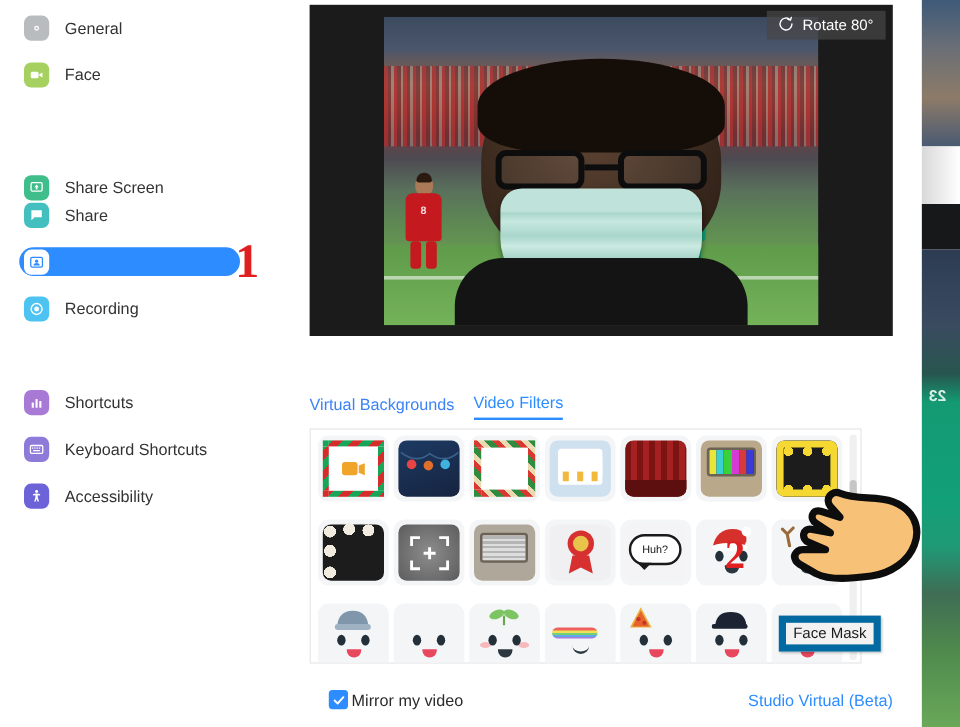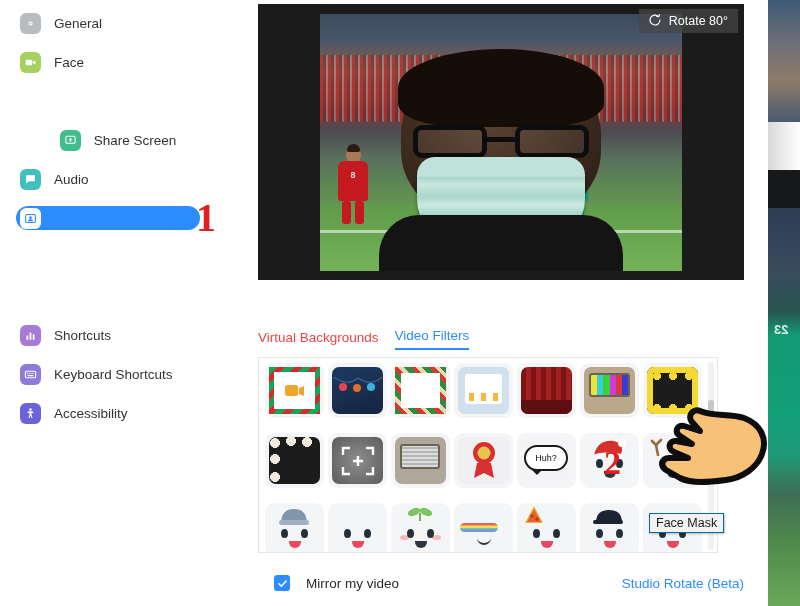--- a/index.html
+++ b/index.html
@@ -105,21 +105,21 @@
 
   .rotate-btn {
     position: absolute; right: 6px; top: 5px; height: 24px;
     display: flex; align-items: center; gap: 7px; padding: 0 10px 0 9px;
     background: rgba(70,70,70,.72); color: #fff; font-size: 12.5px;
     cursor: pointer; white-space: nowrap;
   }
 
   
   .tabs { position:absolute; left:26px; top:328px; display:flex; gap:16px; align-items:flex-end; }
-  .tab { font-size: 13.5px; color: #ef4444; padding-bottom: 5px; cursor: pointer; }
+  .tab { font-size: 13.5px; color: #3b82f6; padding-bottom: 5px; cursor: pointer; }
   .tab.active { color: #2d8cff; border-bottom: 2px solid #2d8cff; }
 
   
   .grid-wrap {
     position:absolute; left:26px; top:357px; width:460px; height:196px;
     background:#ffffff; border:1px solid #e6e6e6; overflow:hidden;
   }
   .grid { position:absolute; left:6px; top:5px; width:440px;
      display:grid; grid-template-columns: repeat(7, 63px); gap: 15px 0px; }
   .cell { width:59px; height:55px; border-radius:9px; background:#f4f5f7;
@@ -135,28 +135,28 @@
   .f-frame { position:absolute; inset:4px; border-radius:7px; }
   .kawaii { position:relative; width:100%; height:100%; }
   .eye { position:absolute; width:7px; height:9px; border-radius:50%; background:#23303a; }
   .eye.l{left:16px;} .eye.r{right:16px;}
   .mouth { position:absolute; left:50%; transform:translateX(-50%); width:12px; height:7px;
       border-radius:0 0 9px 9px; background:#2c3740; }
   .mouth.red { background:#e8485e; }
 
   .tooltip {
     position:absolute; left:649px; top:513px; padding:2px 6px;
-    background:#f2f2f2; border:1px solid #0369a1; font-size:12.5px; color:#1a1a1a;
+    background:#f2f2f2; border:6px solid #0369a1; font-size:12.5px; color:#1a1a1a;
     box-shadow: 1px 1px 2px rgba(0,0,0,.25); white-space:nowrap;
   }
 
   
   .footer { position:absolute; left:26px; top:575px; width:486px;
      display:flex; align-items:center; justify-content:space-between; }
-  .chk-row { display:flex; align-items:center; gap:16px; cursor:pointer;padding-left:16px; }
+  .chk-row { display:flex; align-items:center; gap:3px; cursor:pointer;padding-left:16px; }
   .chk { width:16px; height:16px; border-radius:3px; background:#2d8cff;
      display:flex; align-items:center; justify-content:center; }
   .chk-lbl { font-size:13.5px; color:#2b2b2b; }
   .studio { font-size:13.5px; color:#2d8cff; cursor:pointer; }
 
   
   .rstrip { position:absolute; left:768px; top:0; width:32px; height:606px; overflow:hidden; }
   .rs-a { position:absolute; left:0; top:0; width:32px; height:122px;
      background: linear-gradient(to bottom,#3e5a78,#6b6f76,#8d7b68,#4a5a72); }
   .rs-b { position:absolute; left:0; top:122px; width:32px; height:48px;
@@ -192,45 +192,54 @@
       </div>
       <div class="nav-item" style="position: absolute; left: 8px; top: 50px; width: 200px;">
         <span class="nav-icon" style="background: rgb(166, 209, 96);">
           <svg width="13" height="13" viewBox="0 0 24 24" fill="#ffffff">
             <rect x="3" y="7" width="12" height="10" rx="2.4"></rect>
             <path d="M16 11.2 21 8.3v7.4L16 12.8z"></path>
           </svg>
         </span>
         <span class="nav-label">Face</span>
       </div>
-      <div class="nav-item" style="position: absolute; left: 8px; top: 128px; width: 200px; justify-content: center;">
+      <div class="nav-item" style="position: absolute; left: 8px; top: 144px; width: 200px;">
         <span class="nav-icon" style="background: rgb(63, 189, 138);">
           <svg width="13" height="13" viewBox="0 0 24 24" fill="#ffffff">
             <rect x="3.5" y="4" width="17" height="13" rx="2" fill="none" stroke="#ffffff" stroke-width="2"></rect>
             <path d="M12 7 15.5 11h-2.2v3.5h-2.6V11H8.5z"></path>
           </svg>
         </span>
         <span class="nav-label">Share Screen</span>
       </div>
       <div class="nav-item" style="position: absolute; left: 8px; top: 167px; width: 200px;">
         <span class="nav-icon" style="background: rgb(68, 191, 191);">
           <svg width="13" height="13" viewBox="0 0 24 24" fill="#ffffff">
             <path d="M4 4h16v11H9l-5 4.5z"></path>
           </svg>
         </span>
-        <span class="nav-label">Audio</span>
+        <span class="nav-label">Share</span>
       </div>
       <div class="nav-item selected" style="position: absolute; left: 8px; top: 206px; width: 184px;">
         <span class="nav-icon" style="background: rgb(255, 255, 255);">
           <svg width="13" height="13" viewBox="0 0 24 24" fill="#2d8cff">
             <rect x="3" y="4.5" width="18" height="15" rx="2.2" fill="none" stroke="#2d8cff" stroke-width="2"></rect>
             <circle cx="12" cy="10.4" r="2.5"></circle>
             <path d="M7 17c.6-2.6 2.6-3.7 5-3.7s4.4 1.1 5 3.7z"></path>
           </svg>
         </span>
+      </div>
+      <div class="nav-item" style="position: absolute; left: 8px; top: 245px; width: 200px;">
+        <span class="nav-icon" style="background: rgb(76, 195, 240);">
+          <svg width="13" height="13" viewBox="0 0 24 24" fill="#ffffff">
+            <circle cx="12" cy="12" r="8.4" fill="none" stroke="#ffffff" stroke-width="2.2"></circle>
+            <circle cx="12" cy="12" r="3.8"></circle>
+          </svg>
+        </span>
+        <span class="nav-label">Recording</span>
       </div>
       <div class="nav-item" style="position: absolute; left: 8px; top: 323px; width: 200px;">
         <span class="nav-icon" style="background: rgb(168, 122, 214);">
           <svg width="13" height="13" viewBox="0 0 24 24" fill="#ffffff">
             <rect x="4.5" y="12" width="3.3" height="8" rx="1"></rect>
             <rect x="10.3" y="6.5" width="3.3" height="13.5" rx="1"></rect>
             <rect x="16.1" y="9.5" width="3.3" height="10.5" rx="1"></rect>
           </svg>
         </span>
         <span class="nav-label">Shortcuts</span>
@@ -565,21 +574,21 @@
 
     <div class="footer">
       <div class="chk-row">
         <span class="chk">
           <svg width="11" height="11" viewBox="0 0 24 24" fill="none" stroke="#fff" stroke-width="3.4" stroke-linecap="round" stroke-linejoin="round">
             <path d="M4 12.5 9.5 18 20 6.5"></path>
           </svg>
         </span>
         <span class="chk-lbl">Mirror my video</span>
       </div>
-      <span class="studio">Studio Rotate (Beta)</span>
+      <span class="studio">Studio Virtual (Beta)</span>
     </div>
   </div>
 
   <div class="tooltip">Face Mask</div>
 
   <div class="rstrip">
     <div class="rs-a"></div>
       <div class="rs-b"></div>
       <div class="rs-c"></div>
     <div class="rs-d"></div>

